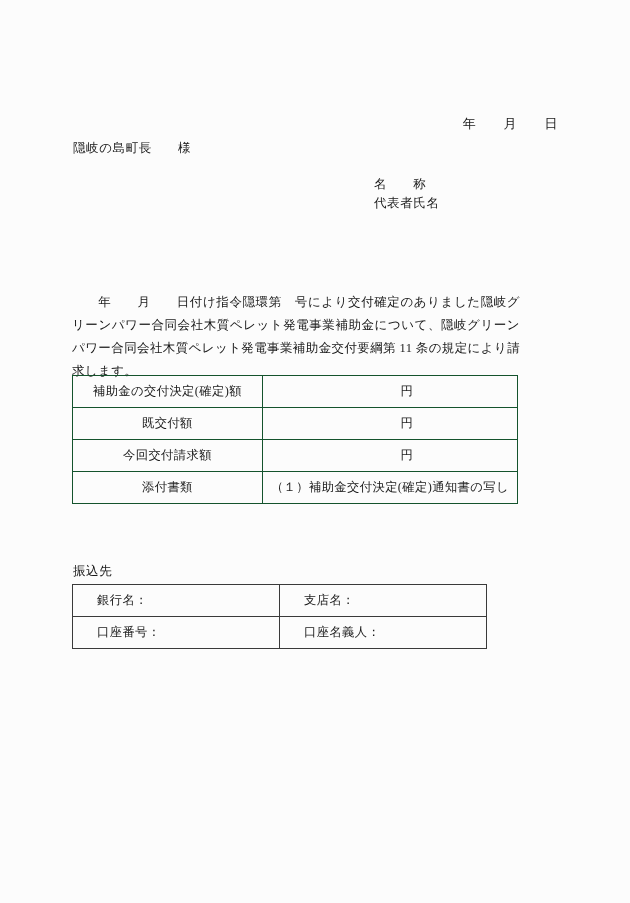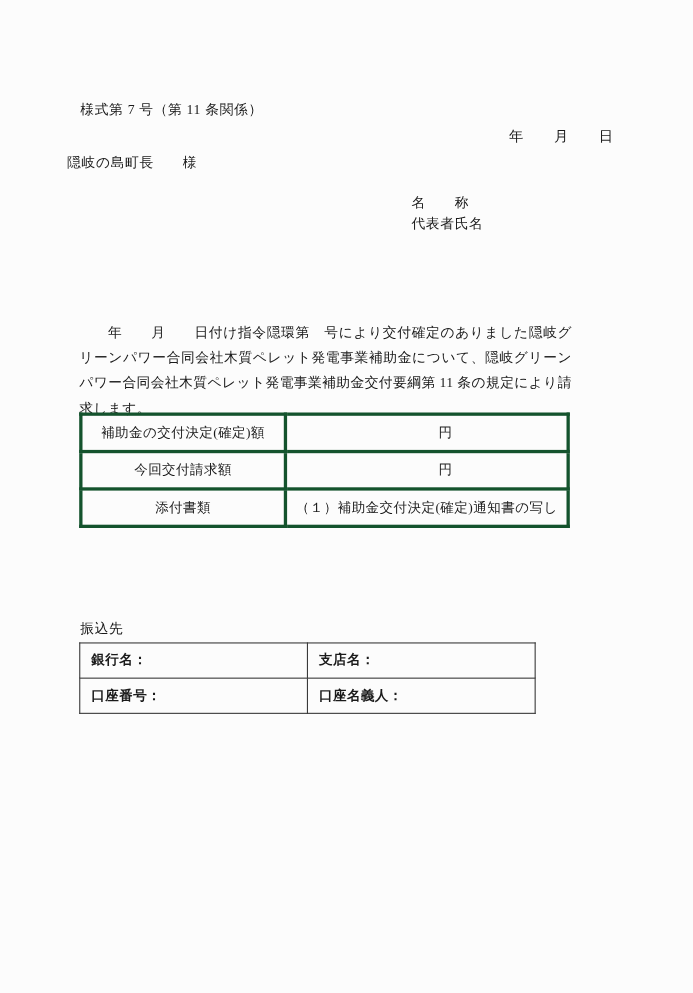--- a/index.html
+++ b/index.html
@@ -37,21 +37,21 @@
     position: absolute;
     right: 72px;
     top: 115px;
     font-size: 13px;
     letter-spacing: 0.6px;
     white-space: nowrap;
     font-family: Liberation Serif, serif;
   }
   .addressee {
     position: absolute;
-    left: 61px;
+    left: 73px;
     top: 140px;
     font-size: 12.5px;
     letter-spacing: 0.6px;
     white-space: nowrap;
   }
 
   
   .applicant {
     position: absolute;
     left: 300px;
@@ -105,21 +105,21 @@
   .amount-table {
     position: absolute;
     left: 72px;
     top: 375px;
     width: 446px;
     border-collapse: collapse;
     font-size: 12.3px;
     letter-spacing: 0.4px;
   }
   .amount-table td {
-    border: 3px solid #14532d;
+    border: 1px solid #14532d;
     height: 31px;
     padding: 0 8px;
     vertical-align: middle;
   }
   .amount-table td.cell-label {
     width: 197px;
     text-align: center;
     white-space: nowrap;
   }
   .amount-table td.cell-yen {
@@ -151,35 +151,33 @@
     top: 584px;
     width: 415px;
     border-collapse: collapse;
     font-size: 12.3px;
     letter-spacing: 0.4px;
   }
   .bank-table td {
     border: 1px solid #3a3a3a;
     height: 31px;
     width: 50%;
-    padding: 0 10px;
+    padding: 0 24px;
     vertical-align: middle;
     white-space: nowrap;
-    font-weight: bold;
   }
   .kana {
     font-size: 10.5px;
   }
 </style>
 </head>
 <body>
 
 <div class="page">
 
-  <div class="form-no">様式第 7 号（第 11 条関係）</div>
 
   <div class="date-line">年　　月　　日</div>
 
   <div class="addressee">隠岐の島町長　　様</div>
 
   <div class="applicant">
     <div class="applicant-row">
       <span class="applicant-indent"></span><span class="applicant-label">名　　称</span><span></span>
     </div>
     <div class="applicant-row">
@@ -190,20 +188,24 @@
 
   <div class="body-para"><span class="indent"></span><span>年　　月　　日付け指令隠環第　号により交付確定のありました隠岐グリーンパワー合同会社木質ペレット発電事業補助金について、隠岐グリーンパワー合同会社木質ペレット発電事業補助金交付要綱第 11 条の規定により請求します。</span></div>
 
   <table class="amount-table">
     <tbody>
       <tr>
         <td class="cell-label">補助金の交付決定(確定)額</td>
         <td class="cell-yen"><span class="yen">円</span></td>
       </tr>
       <tr>
+        <td class="cell-label">既交付額</td>
+        <td class="cell-yen"><span class="yen">円</span></td>
+      </tr>
+      <tr>
         <td class="cell-label">今回交付請求額</td>
         <td class="cell-yen"><span class="yen">円</span></td>
       </tr>
       <tr>
         <td class="cell-label">添付書類</td>
         <td class="cell-attach">（１）補助金交付決定(確定)通知書の写し</td>
       </tr>
     </tbody>
   </table>
 

